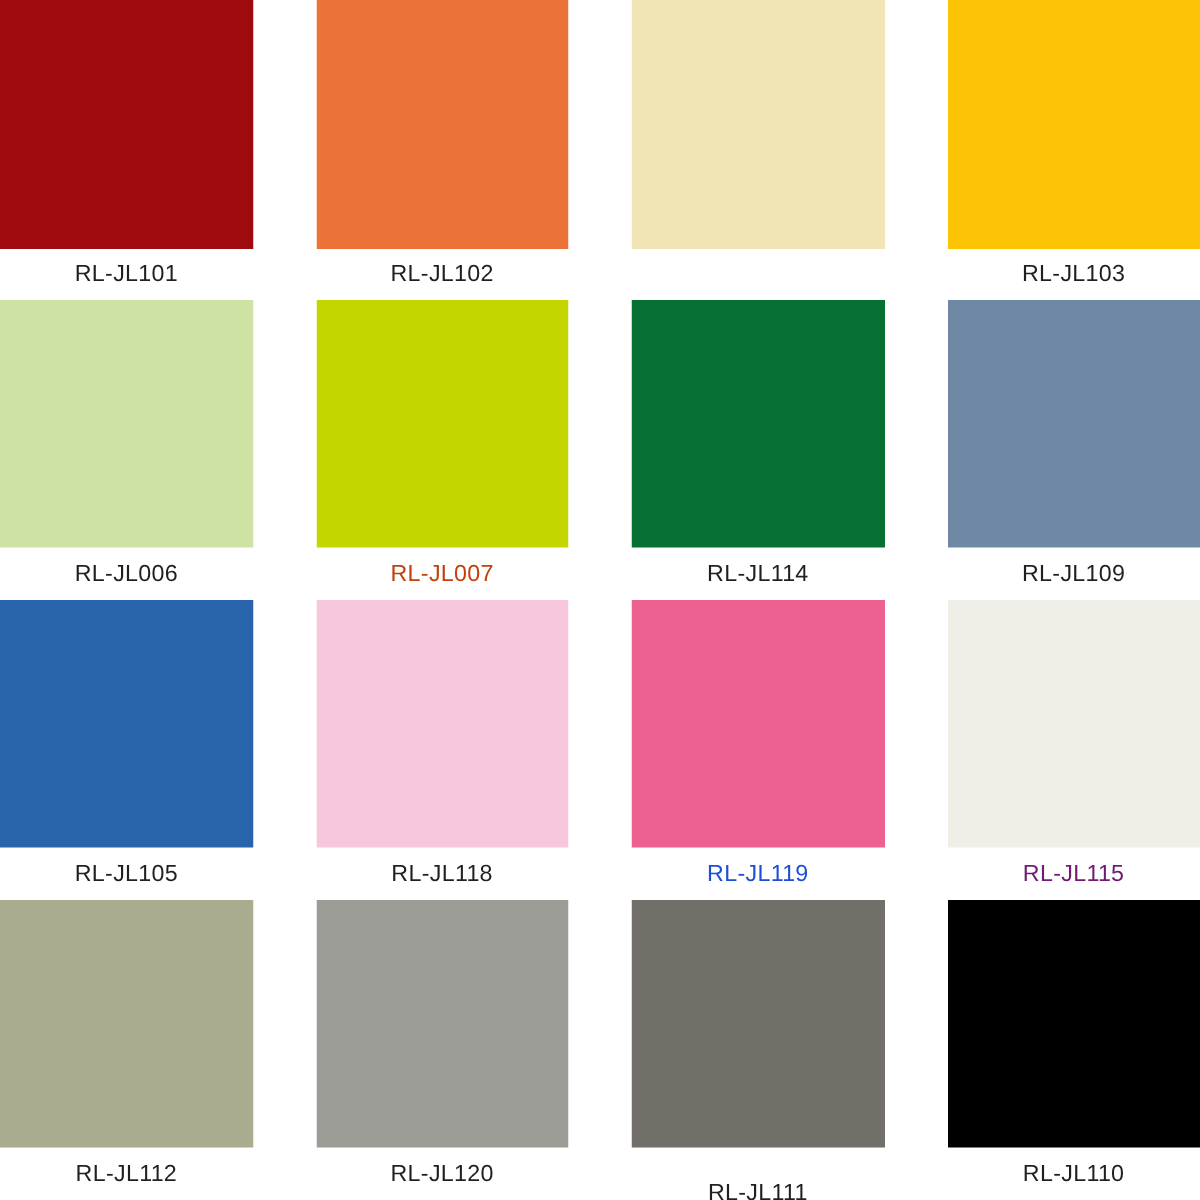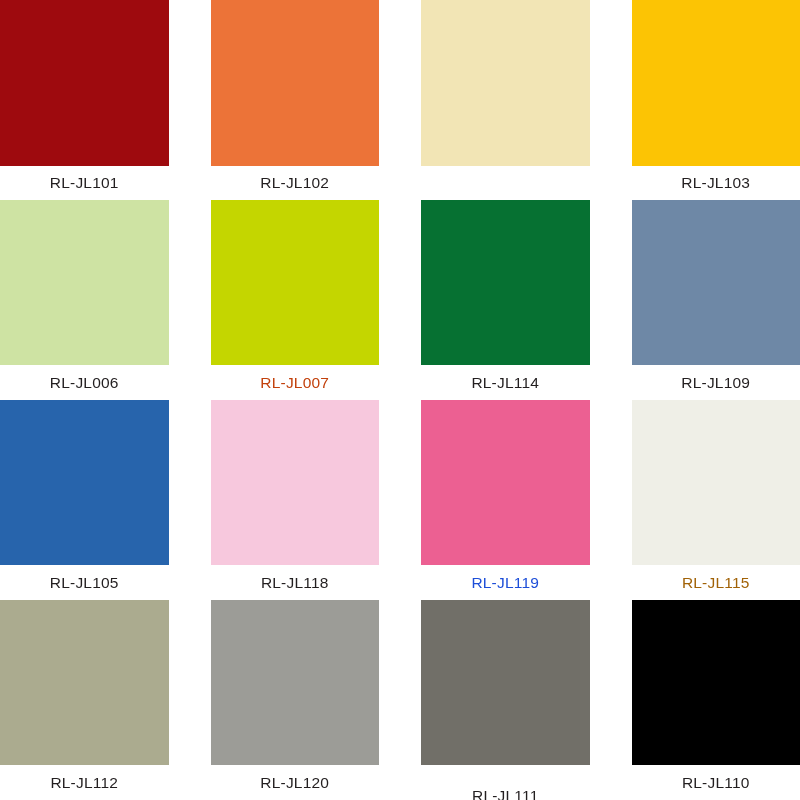--- a/index.html
+++ b/index.html
@@ -103,21 +103,21 @@
     <div class="swatch-cell">
       <div class="swatch-chip" style="background-color: rgb(247, 200, 221);"></div>
       <div class="swatch-label" style="color: rgb(35, 31, 32);">RL-JL118</div>
     </div>
     <div class="swatch-cell">
       <div class="swatch-chip" style="background-color: rgb(236, 96, 146);"></div>
       <div class="swatch-label" style="color: #1d4ed8;">RL-JL119</div>
     </div>
     <div class="swatch-cell">
       <div class="swatch-chip" style="background-color: rgb(239, 239, 231);"></div>
-      <div class="swatch-label" style="color: #a16207;">RL-JL115</div>
+      <div class="swatch-label" style="color: #701a75;">RL-JL115</div>
     </div>
     <div class="swatch-cell">
       <div class="swatch-chip" style="background-color: rgb(171, 171, 143);"></div>
       <div class="swatch-label" style="color: rgb(35, 31, 32);">RL-JL112</div>
     </div>
     <div class="swatch-cell">
       <div class="swatch-chip" style="background-color: rgb(156, 156, 151);"></div>
       <div class="swatch-label" style="color: rgb(35, 31, 32);">RL-JL120</div>
     </div>
     <div class="swatch-cell">

